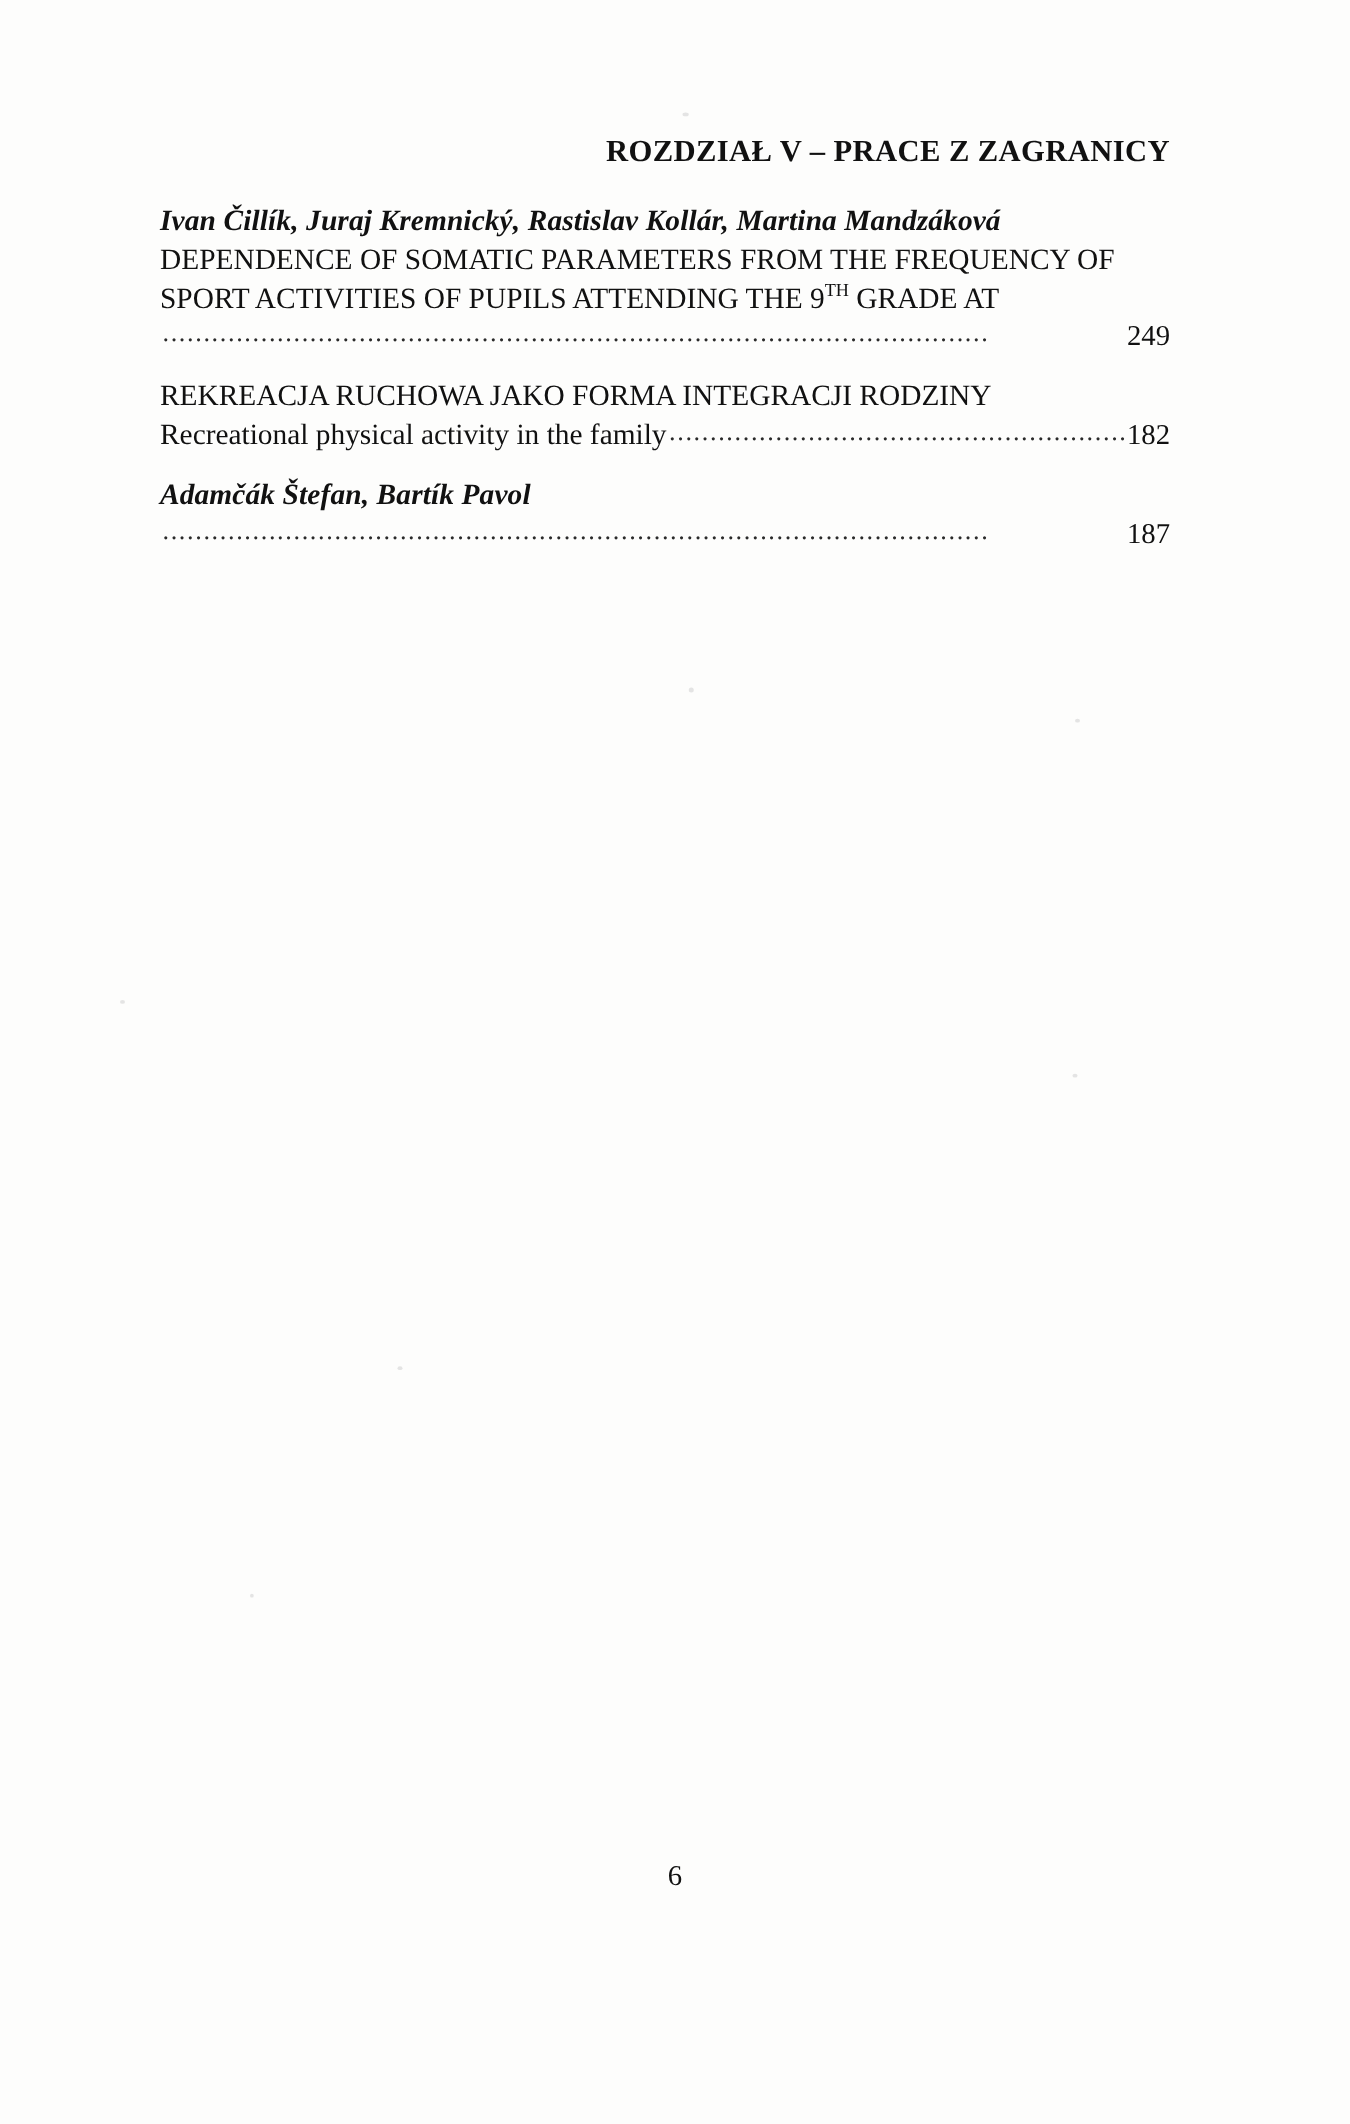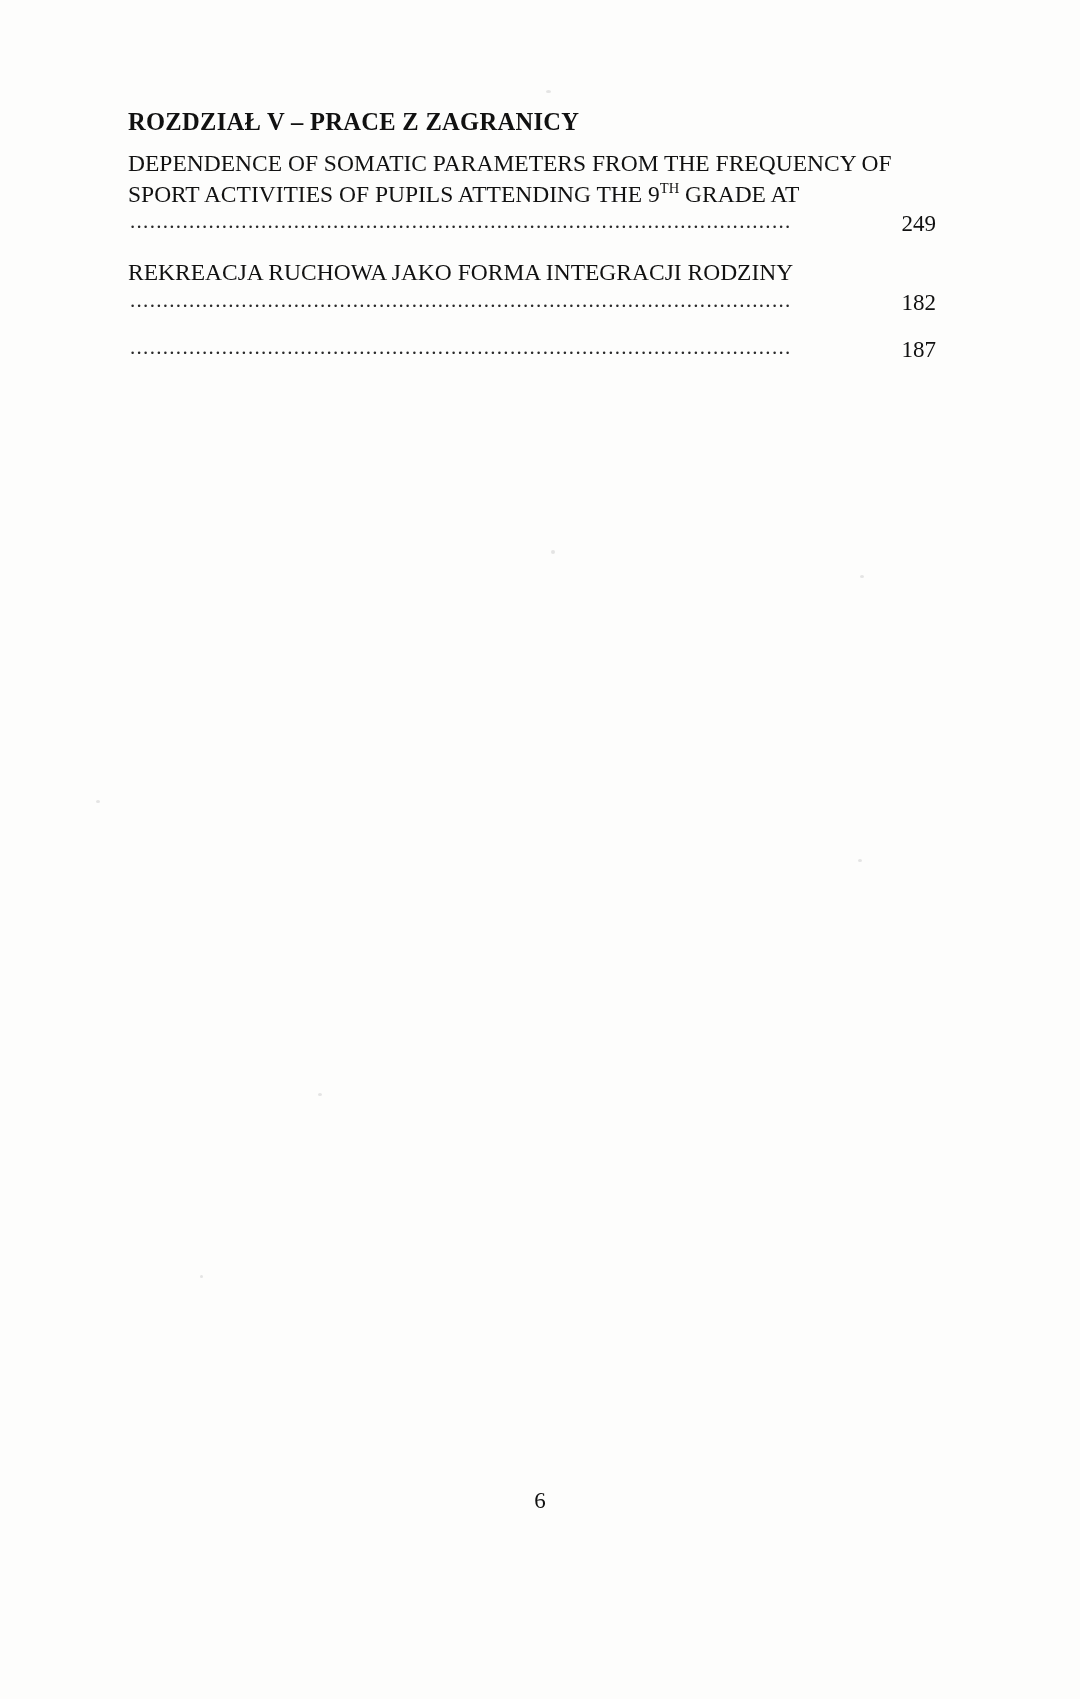--- a/index.html
+++ b/index.html
@@ -16,25 +16,25 @@
     color: #111111;
     overflow: hidden;
   }
   .content {
     position: absolute;
     left: 128px;
     top: 108px;
     width: 808px;
   }
   .chapter-heading {
-    text-align: left;
+    text-align: right;
     font-weight: bold;
     font-size: 24.5px;
     letter-spacing: 0.3px;
-    margin: 0 0 12px 0;
+    margin: 0 0 26px 0;
     font-family: "Liberation Serif", serif;
   }
   .entry {
     margin-bottom: 18px;
   }
   .authors {
     font-style: italic;
     font-weight: bold;
     font-size: 23.5px;
     line-height: 1.28;
@@ -101,41 +101,44 @@
 </head>
 <body>
 
 <div class="page">
 
   <div class="content">
 
     <h1 class="chapter-heading">ROZDZIAŁ V – PRACE Z ZAGRANICY</h1>
 
     <div class="entry">
+      <div class="authors">Ivan Čillík, Juraj Kremnický, Rastislav Kollár, Martina Mandzáková</div>
       <div class="title-lines">
         <span class="tline">DEPENDENCE OF SOMATIC PARAMETERS FROM THE FREQUENCY OF</span>
         <span class="tline"><span>SPORT ACTIVITIES OF PUPILS ATTENDING THE 9</span><sup class="ord">TH</sup><span> GRADE AT</span></span>
         <span class="leader-line">
           <span class="leader-dots">.....................................................................................................</span>
           <span class="leader-page">249</span>
         </span>
       </div>
     </div>
 
     <div class="entry">
       <div class="title-lines">
         <span class="tline">REKREACJA RUCHOWA JAKO FORMA INTEGRACJI RODZINY</span>
         <span class="leader-line">
+          <span class="leader-text">Recreational physical activity in the family</span>
           <span class="leader-dots">.....................................................................................................</span>
           <span class="leader-page">182</span>
         </span>
       </div>
     </div>
 
     <div class="entry">
+      <div class="authors">Adamčák Štefan, Bartík Pavol</div>
       <div class="title-lines">
         <span class="leader-line">
           <span class="leader-dots">.....................................................................................................</span>
           <span class="leader-page">187</span>
         </span>
       </div>
     </div>
 
   </div>
 

